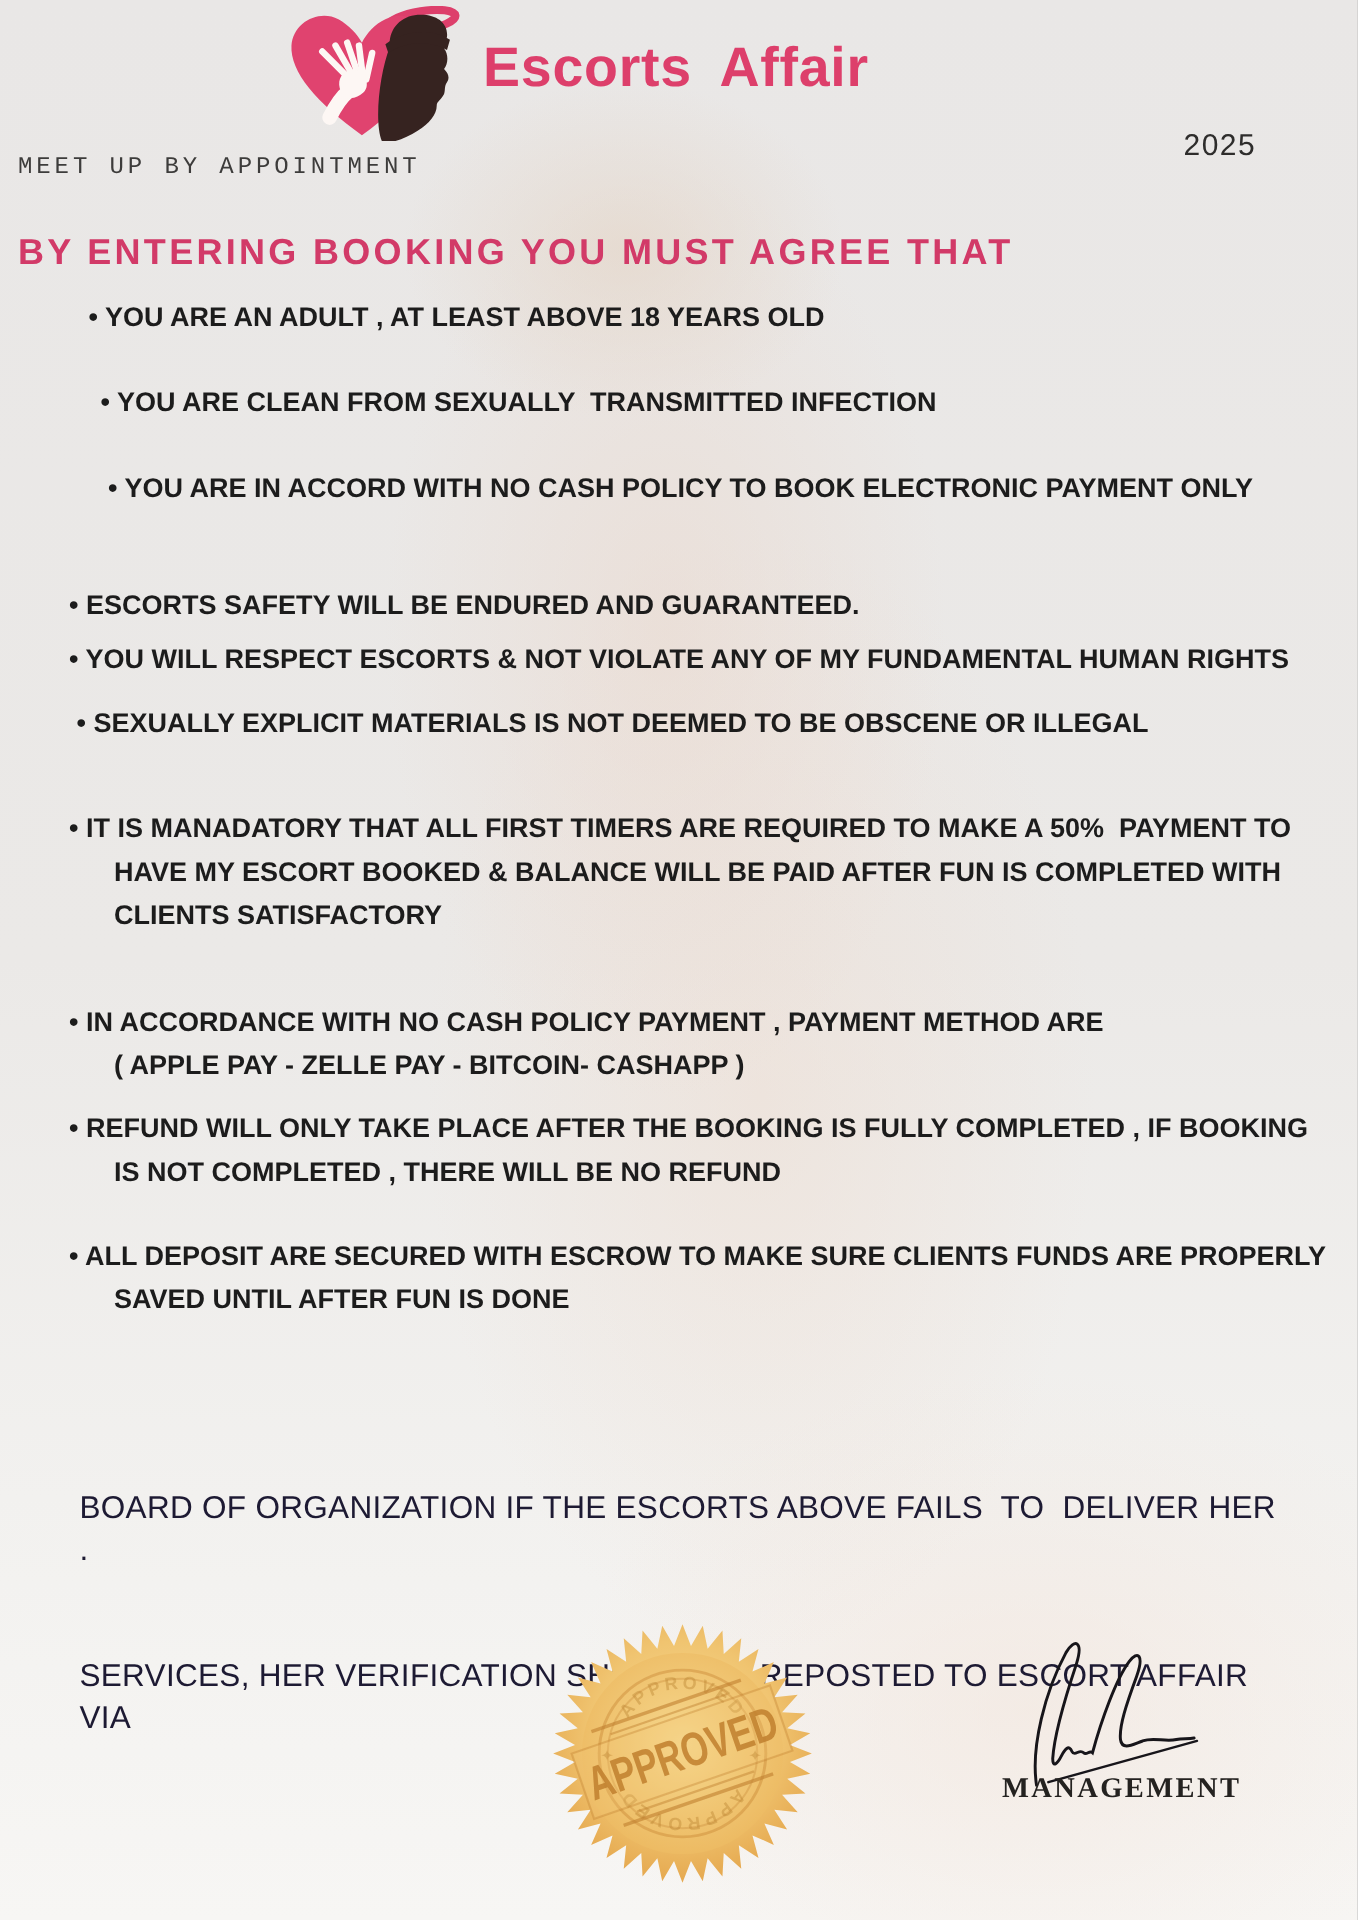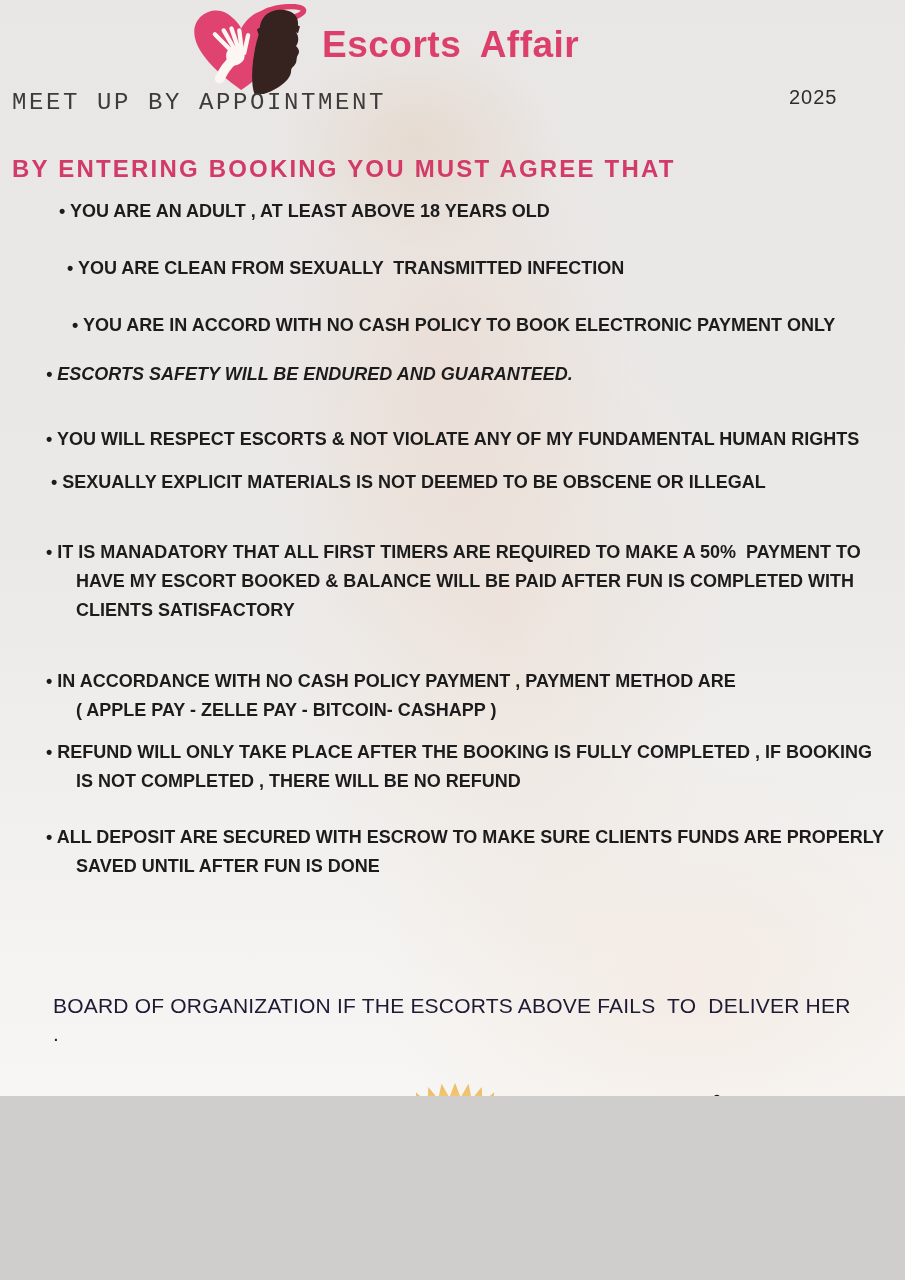--- a/index.html
+++ b/index.html
@@ -1,51 +1,51 @@
 <!DOCTYPE html>
 <html><head>
 <meta charset="utf-8">
 <style>
   html,body{margin:0;padding:0;background:#cfcecd;}
   .page{
-    position:relative;width:905px;height:1096px;margin:0 auto;overflow:hidden;
+    position:relative;width:905px;height:1280px;margin:0 auto;overflow:hidden;
     font-family:"Liberation Sans",sans-serif;
     background:
       radial-gradient(ellipse 210px 160px at 46% 13%, rgba(228,213,199,.65), transparent 70%),
       radial-gradient(ellipse 260px 430px at 49% 33%, rgba(234,216,205,.55), transparent 72%),
       radial-gradient(ellipse 310px 520px at 56% 57%, rgba(238,221,209,.50), transparent 72%),
       radial-gradient(ellipse 430px 310px at 76% 89%, rgba(243,228,218,.55), transparent 72%),
       linear-gradient(180deg,#e9e7e6 0%,#ebe9e7 50%,#f2f1ef 78%,#f7f6f4 100%);
   }
   
   .logo-icon{position:absolute;left:183px;top:4px;width:140px;height:90px;}
   .brand-name{
     position:absolute;left:322px;top:24px;font-size:37px;font-weight:bold;
     color:#dd3f6b;letter-spacing:.5px;word-spacing:9px;white-space:nowrap;
   }
   .tagline{
-    position:absolute;left:12px;top:89px;font-family:"Liberation Mono","DejaVu Sans Mono",monospace;
-    font-size:24px;letter-spacing:2.6px;color:#3d3c3b;white-space:nowrap;
+    position:absolute;left:12px;top:102px;font-family:"Liberation Mono","DejaVu Sans Mono",monospace;
+    font-size:16px;letter-spacing:2.6px;color:#3d3c3b;white-space:nowrap;
   }
   .year{
     position:absolute;left:789px;top:86px;font-size:20px;color:#2e2d2c;letter-spacing:1px;
   }
   .agreement-title{
     position:absolute;left:0;top:143px;width:905px;margin:12px;text-align:left;
     font-size:24px;font-weight:bold;letter-spacing:2.2px;color:#d23a68;white-space:nowrap;
   }
   
   .terms{list-style:none;margin:0;padding:0;}
   .terms li{
     position:absolute;color:#1c1c1c;font-weight:bold;font-size:18px;line-height:29px;
     white-space:pre-wrap;padding-left:44px;text-indent:-30px;width:820px;
   }
   .terms li::before{content:"\2022  ";}
   .t0{left:45px;top:197px;} .t1{left:53px;top:254px;} .t2{left:58px;top:311px;}
-  .t3{left:32px;top:360px;font-style:italic;} .t4{left:32px;top:425px;} .t5{left:37px;top:468px;}
+  .t3{left:32px;top:389px;} .t4{left:32px;top:425px;} .t5{left:37px;top:468px;}
   .t6{left:32px;top:538px;} .t7{left:32px;top:651px;margin-top:16px;} .t8{left:32px;top:738px;}
   .t9{left:32px;top:823px;}
   
   .note{
     position:absolute;left:53px;top:936px;width:810px;color:#1d1a33;
     font-size:21px;line-height:28px;letter-spacing:.2px;white-space:pre-wrap;
   }
   
   .seal{position:absolute;left:364px;top:1078px;width:182px;height:182px;}
   

